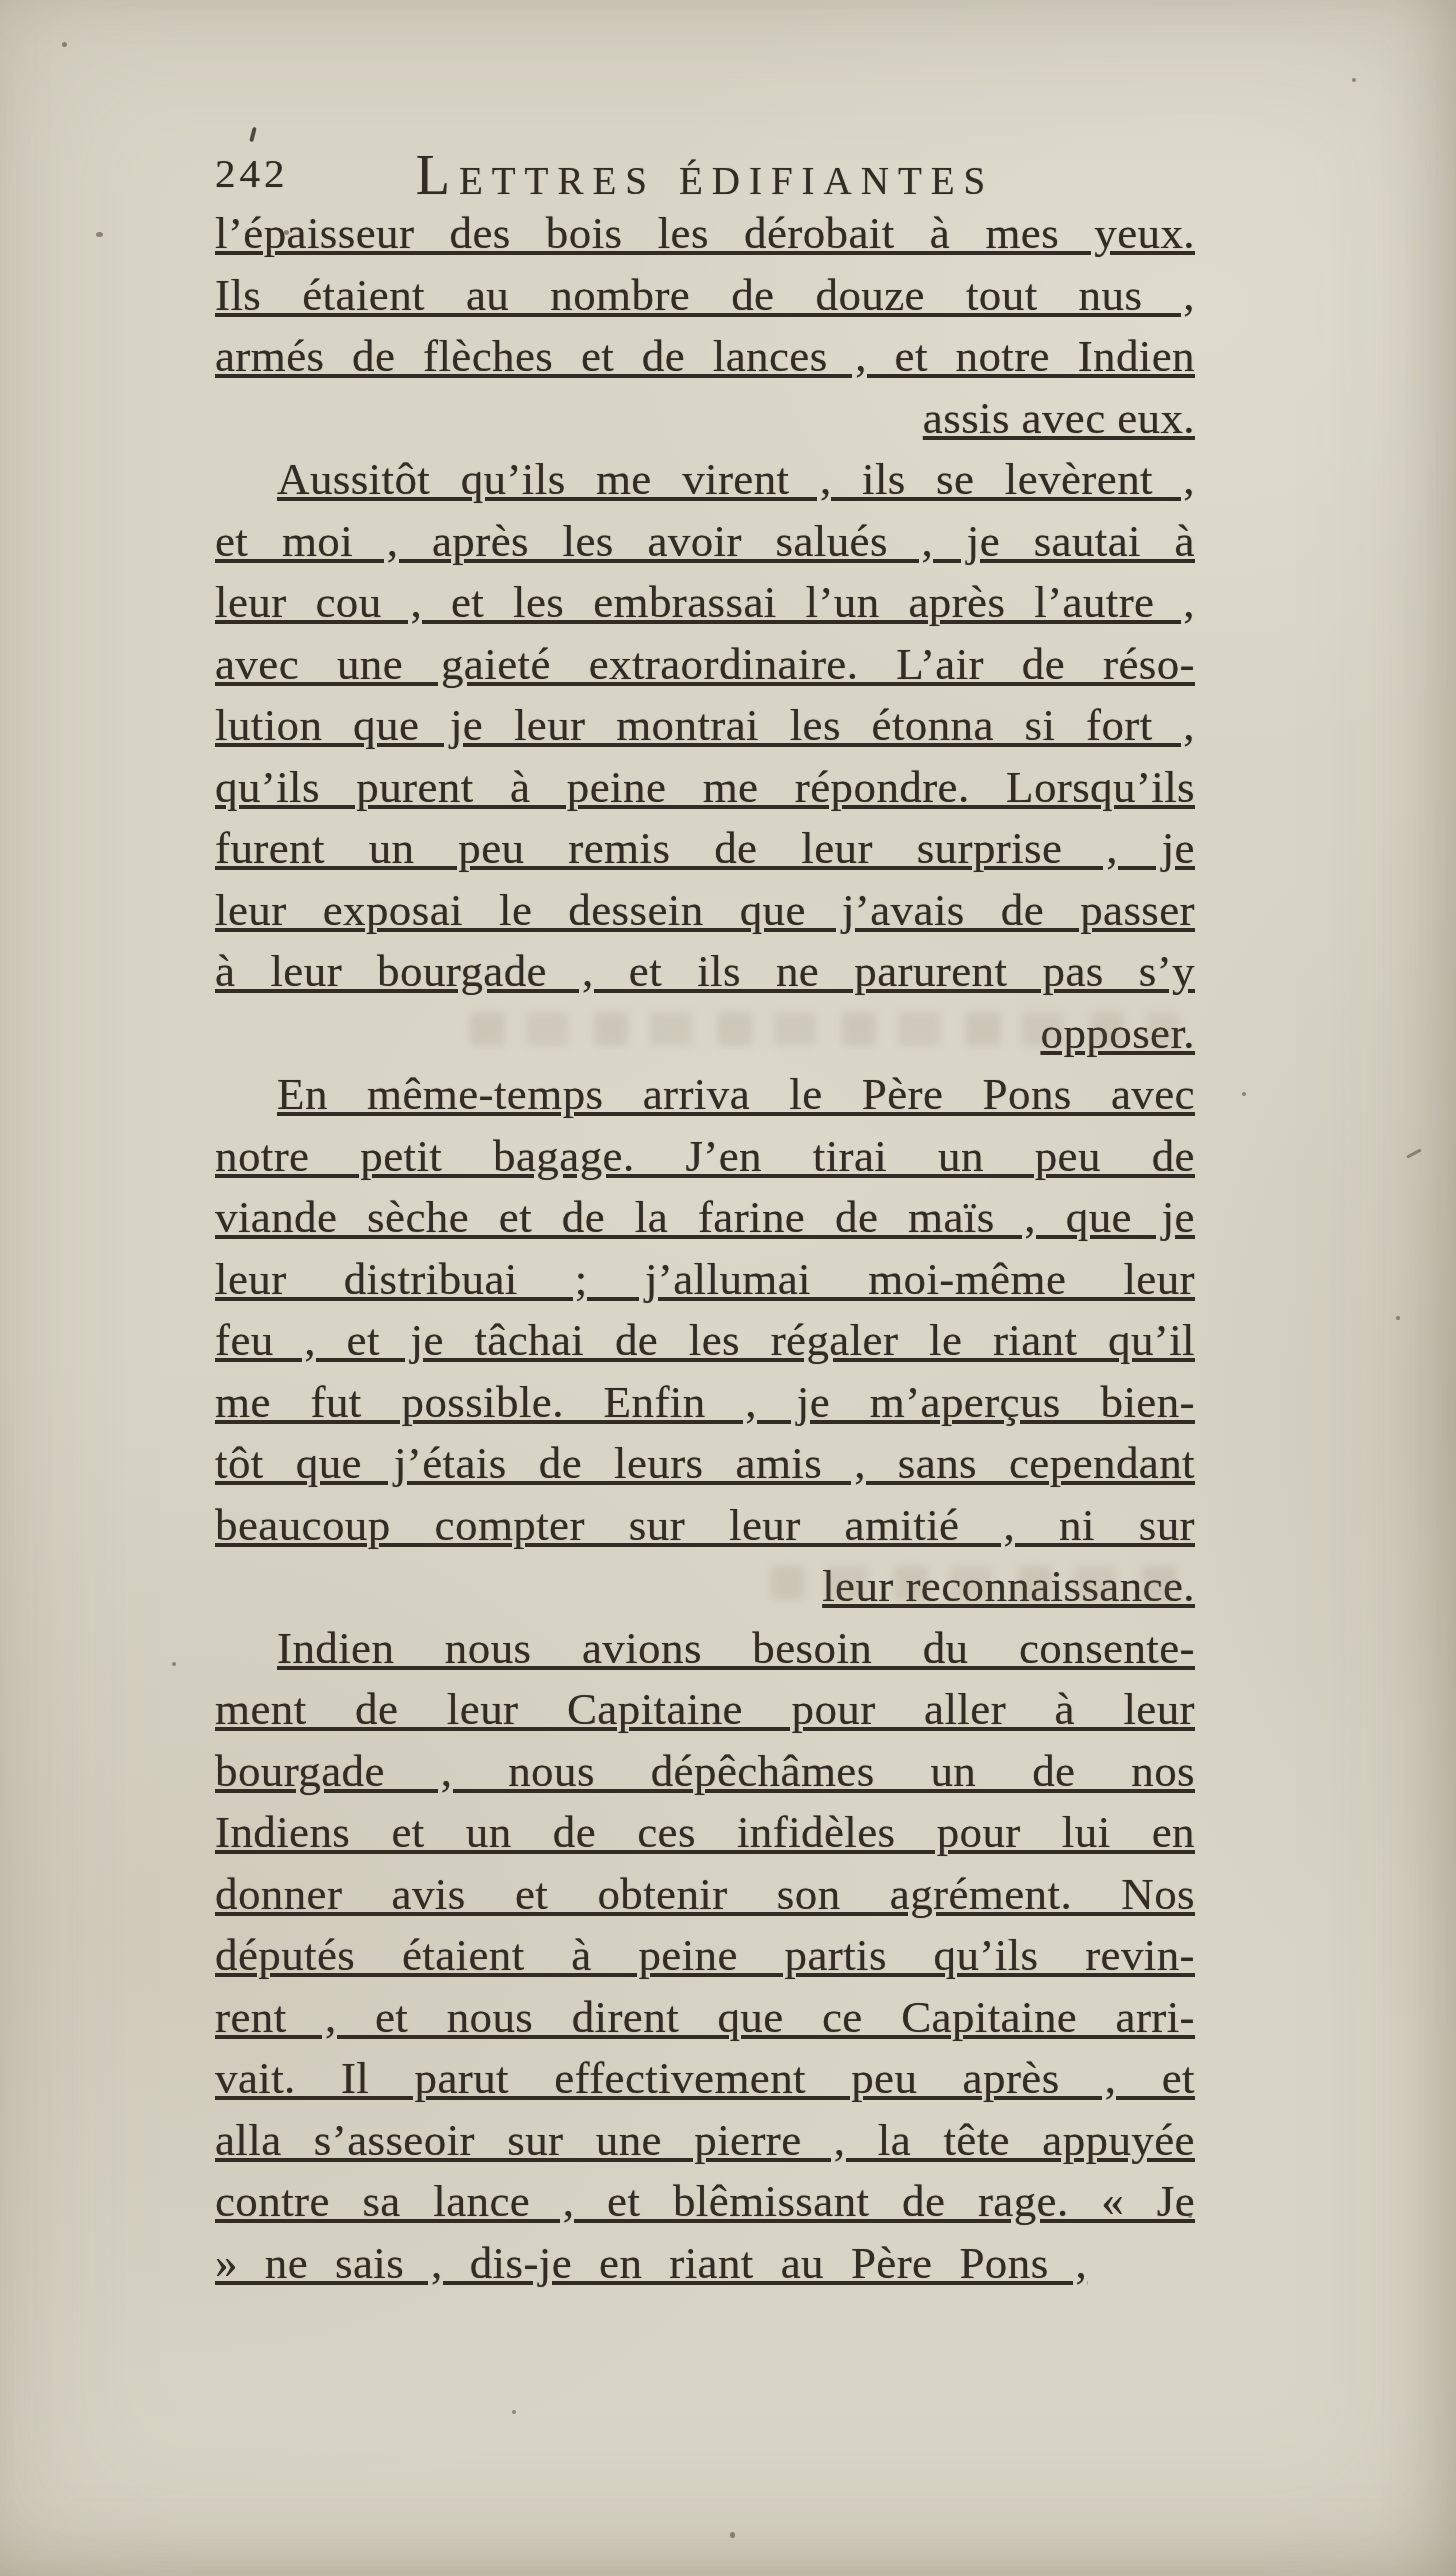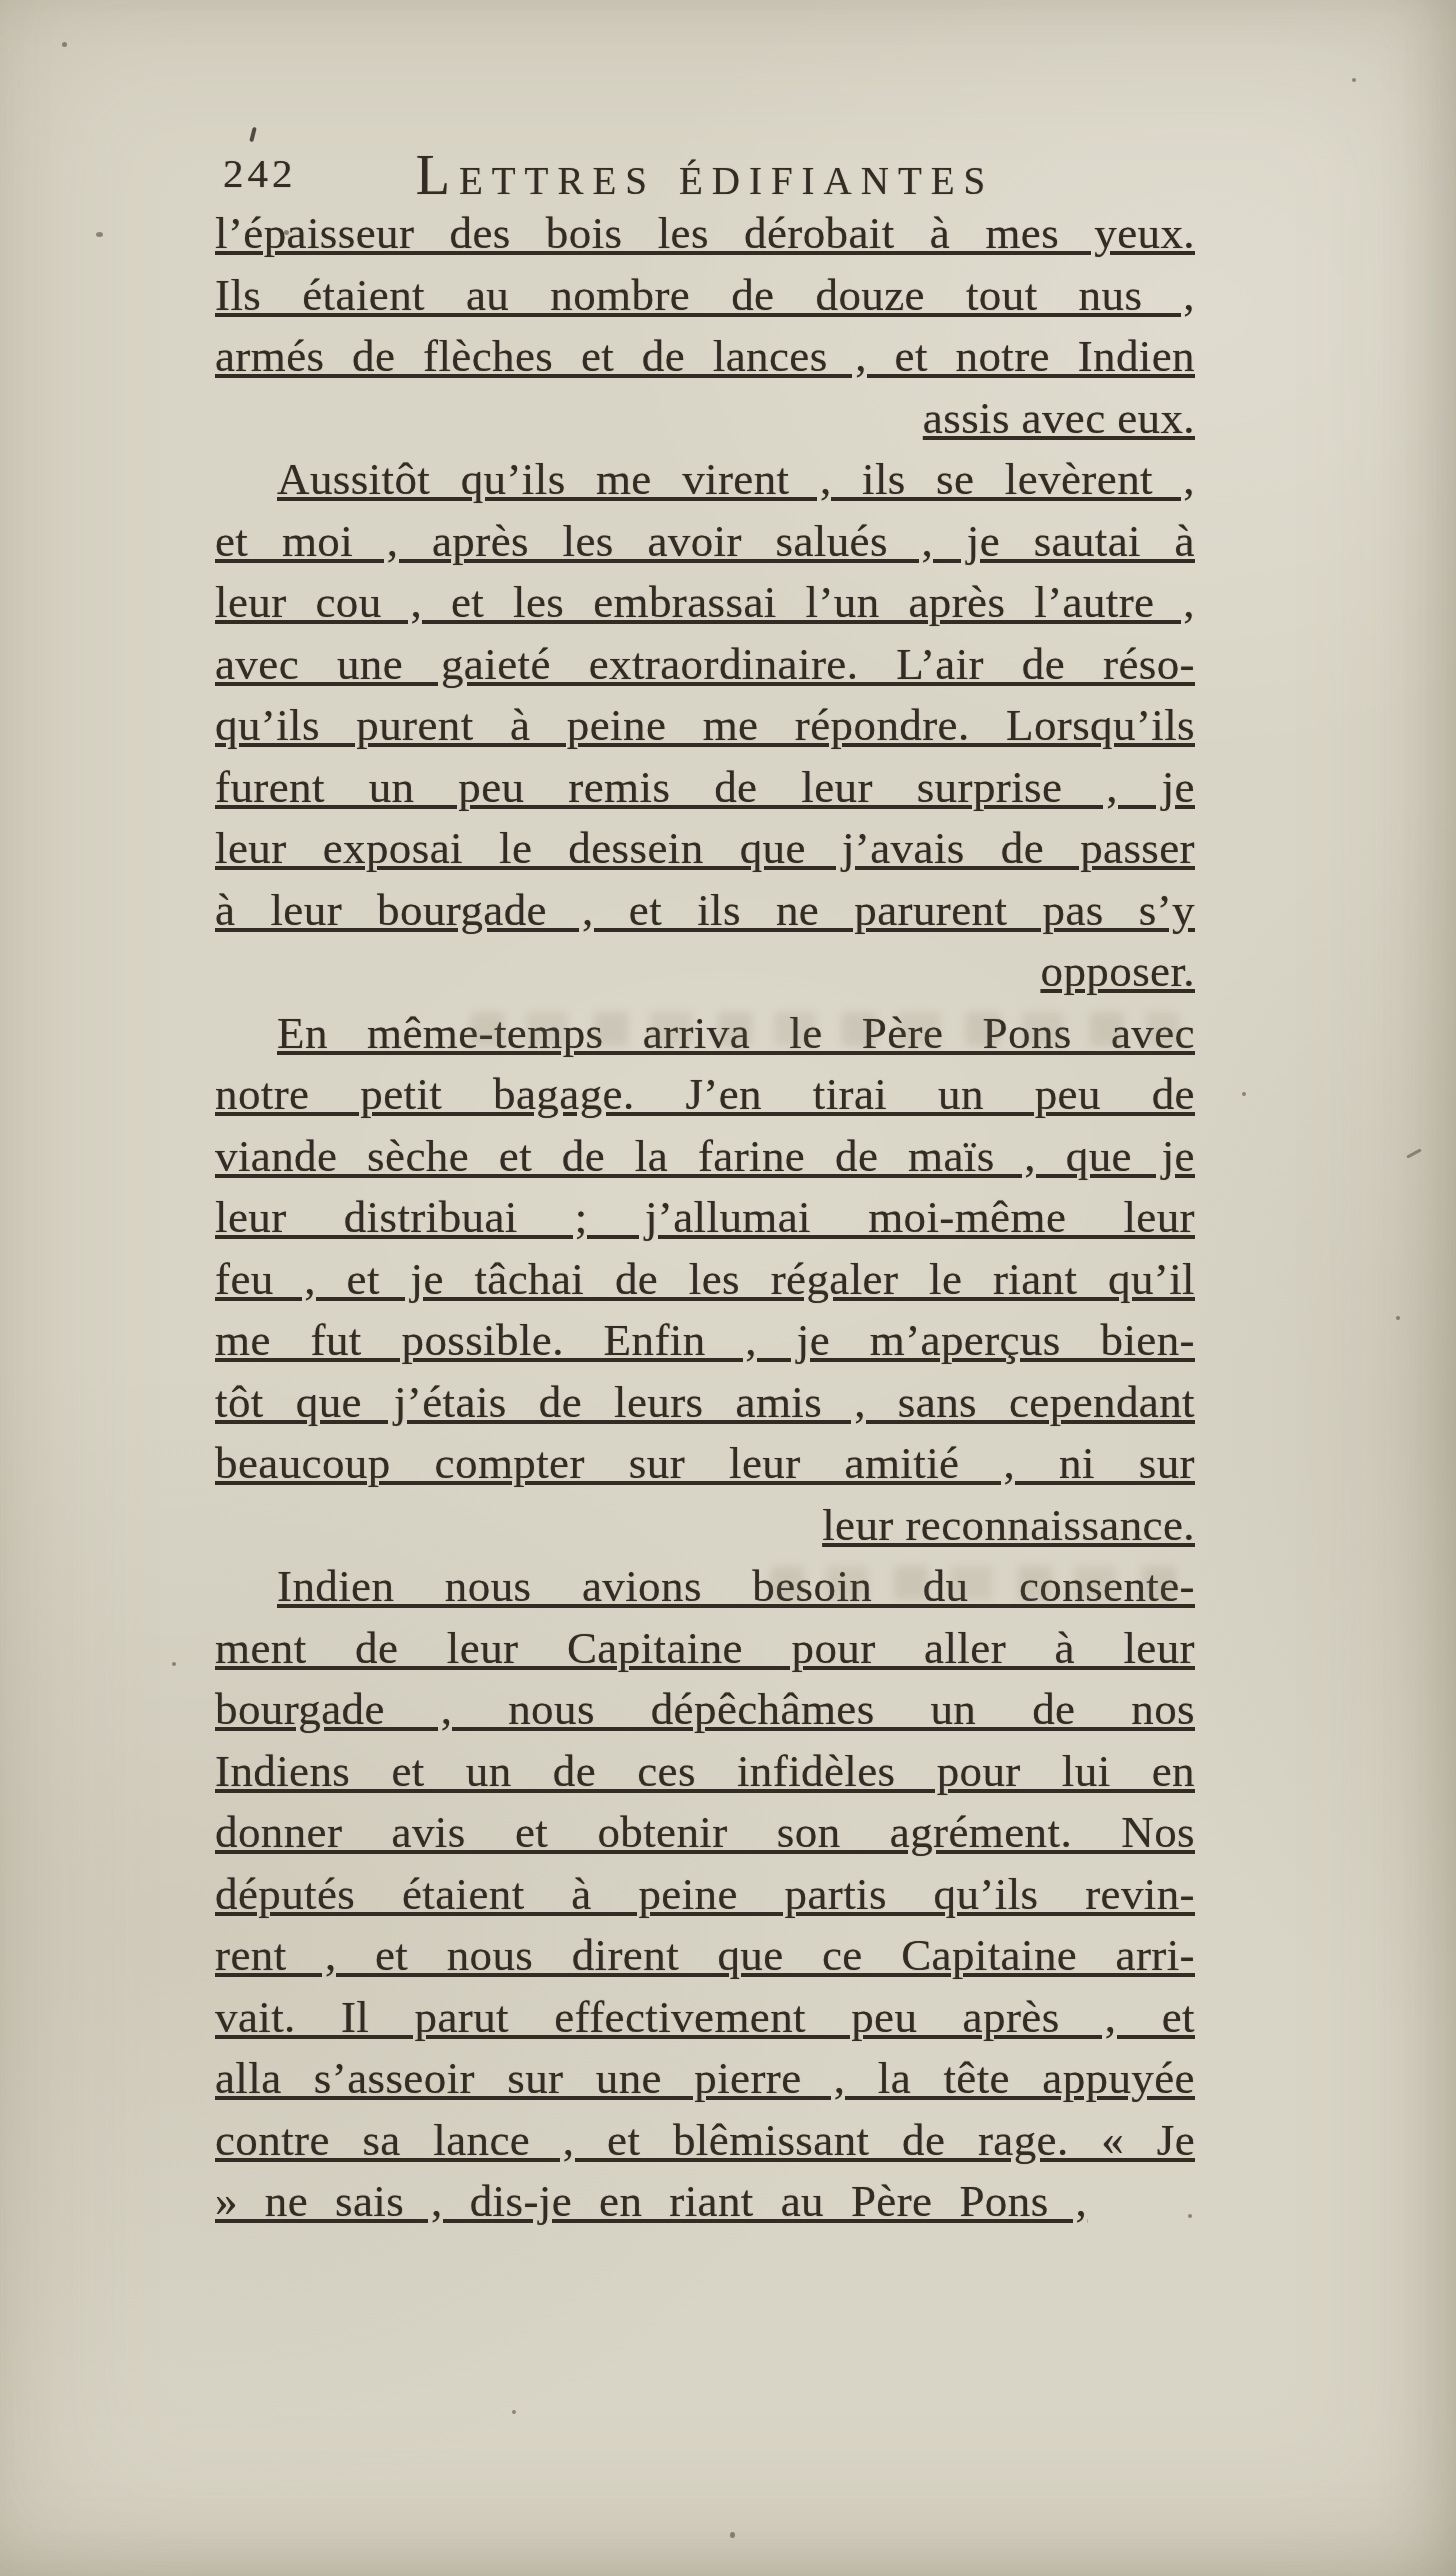--- a/index.html
+++ b/index.html
@@ -22,21 +22,20 @@
     font-family: "Liberation Serif", "DejaVu Serif", serif;
     color: #322c25;
   }
 
   
   .header-row { position: absolute; left: 215px; top: 143px; width: 980px; height: 62px; }
   .page-number {
     position: absolute; left: 0; top: 6px;
     font-size: 41px; letter-spacing: 4px;
     text-shadow: 0 0 1px rgba(50,44,37,0.55);
-    margin-left: 8px;
   }
   .ink-mark {
     position: absolute; left: 36px; top: -16px;
     width: 4px; height: 15px;
     background: #3a342c; border-radius: 2px;
     transform: rotate(14deg);
     opacity: 0.85;
   }
   .header-title {
     position: absolute; left: 0; top: 0; width: 100%;
@@ -96,20 +95,21 @@
 
   <div class="textcol">
     <div class="line j">l’épaisseur des bois les dérobait à mes yeux.</div>
     <div class="line j">Ils étaient au nombre de douze tout nus ,</div>
     <div class="line j">armés de flèches et de lances , et notre Indien</div>
     <div class="line end">assis avec eux.</div>
     <div class="line j indent">Aussitôt qu’ils me virent , ils se levèrent ,</div>
     <div class="line j">et moi , après les avoir salués , je sautai à</div>
     <div class="line j">leur cou , et les embrassai l’un après l’autre ,</div>
     <div class="line j">avec une gaieté extraordinaire. L’air de réso-</div>
+    <div class="line j">lution que je leur montrai les étonna si fort ,</div>
     <div class="line j">qu’ils purent à peine me répondre. Lorsqu’ils</div>
     <div class="line j">furent un peu remis de leur surprise , je</div>
     <div class="line j">leur exposai le dessein que j’avais de passer</div>
     <div class="line j">à leur bourgade , et ils ne parurent pas s’y</div>
     <div class="line end">opposer.</div>
     <div class="line j indent">En même-temps arriva le Père Pons avec</div>
     <div class="line j">notre petit bagage. J’en tirai un peu de</div>
     <div class="line j">viande sèche et de la farine de maïs , que je</div>
     <div class="line j">leur distribuai ; j’allumai moi-même leur</div>
     <div class="line j">feu , et je tâchai de les régaler le riant qu’il</div>

